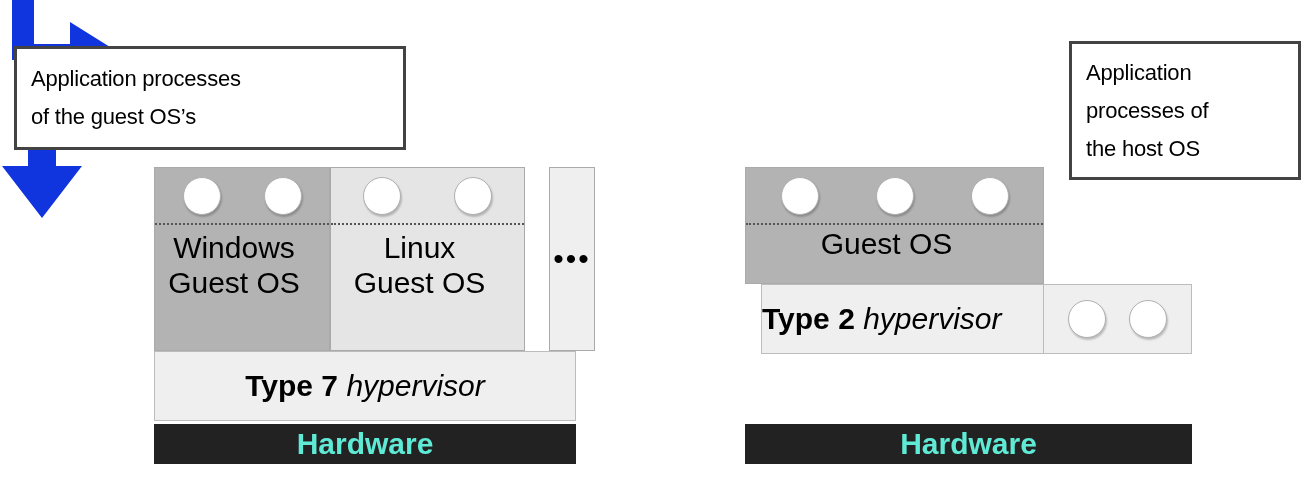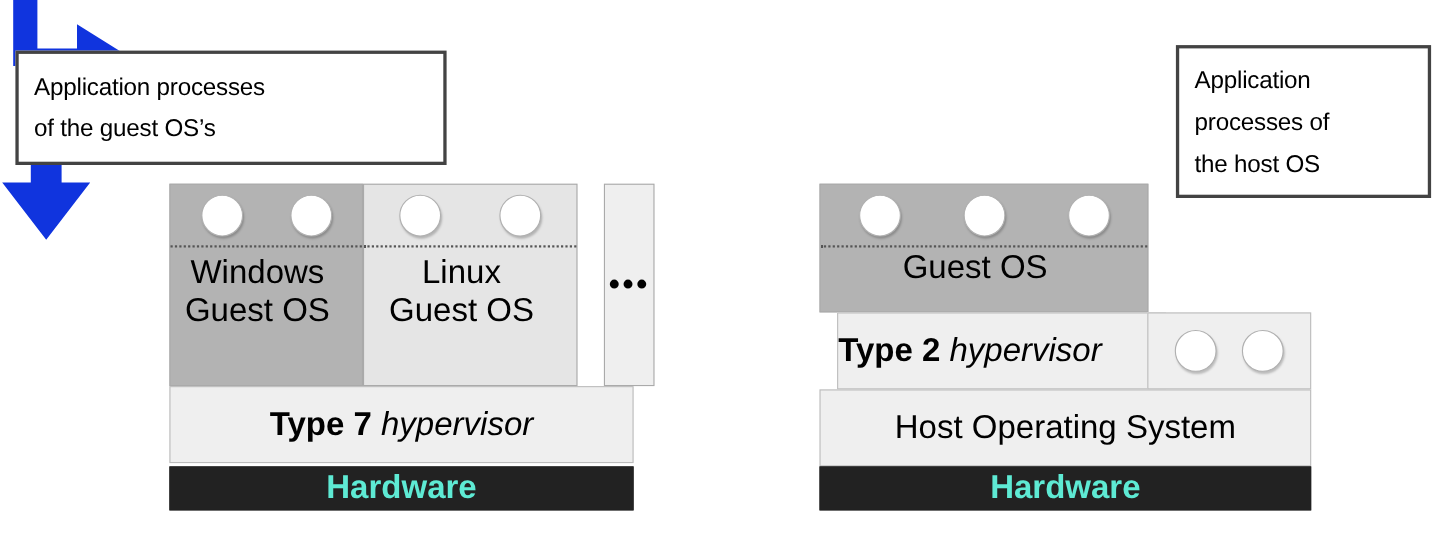--- a/index.html
+++ b/index.html
@@ -257,22 +257,19 @@
         <b>Type 2</b>
         <i>hypervisor</i>
       </div>
     </div>
 
     <div class="host-proc-cell" style="left:298px; top:117px; width:149px; height:70px;">
       <div class="proc-circle"></div>
       <div class="proc-circle"></div>
     </div>
 
-    <div class="band band-light" style="left:0px; top:187px; width:447px; height:70px;">
-      <span>Host Operating System</span>
-    </div>
 
     <div class="band band-dark" style="left:0px; top:257px; width:447px; height:40px;">
       <span>Hardware</span>
     </div>
   </div>
 
 </div>
 
 </body></html>

